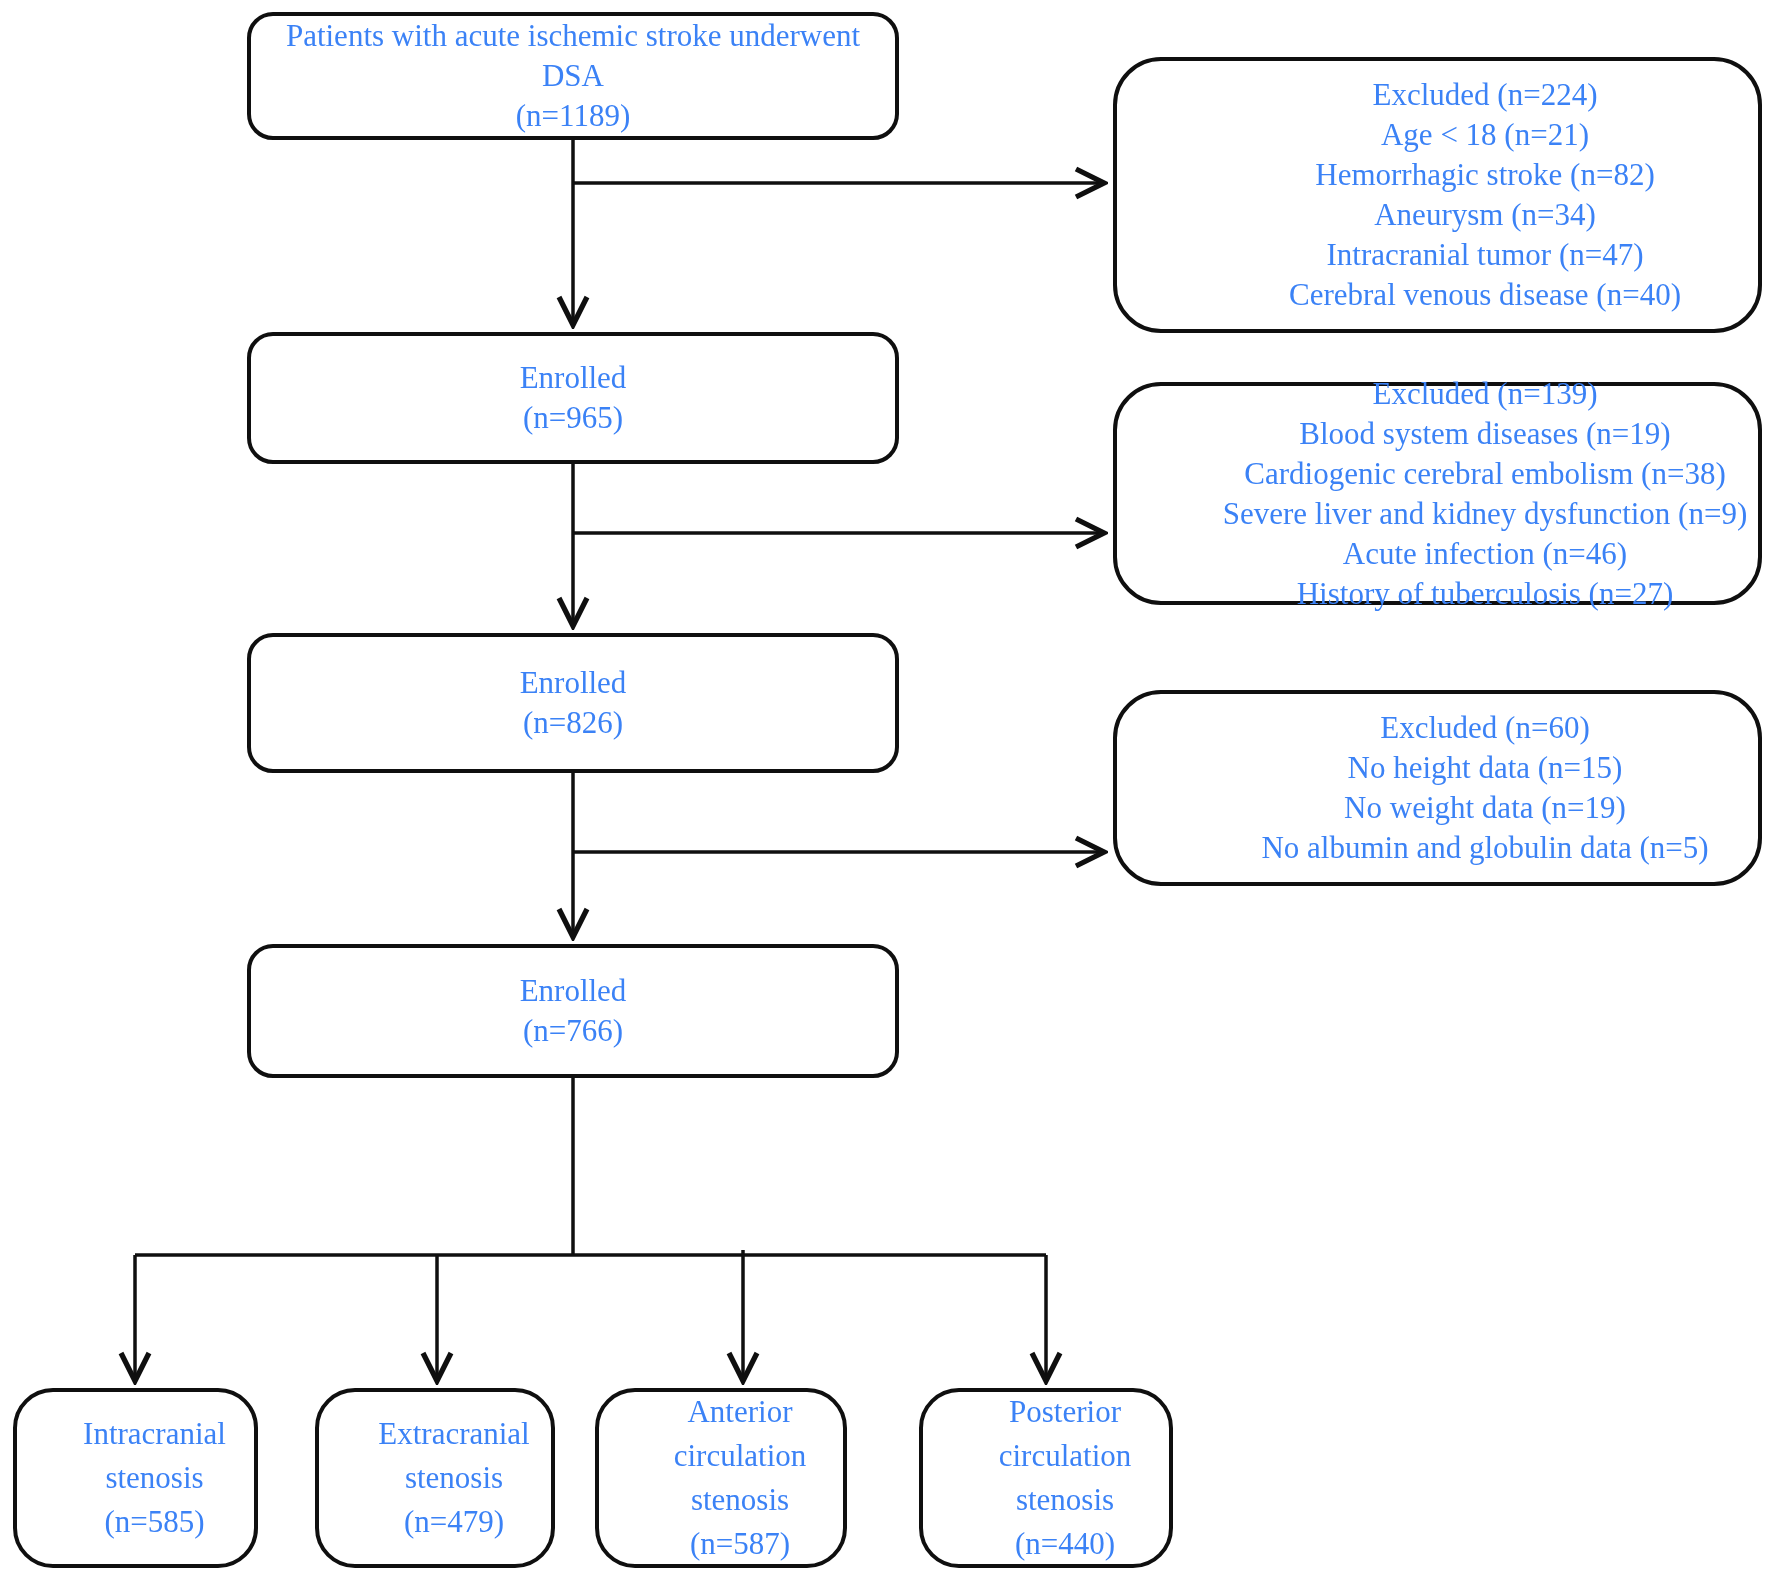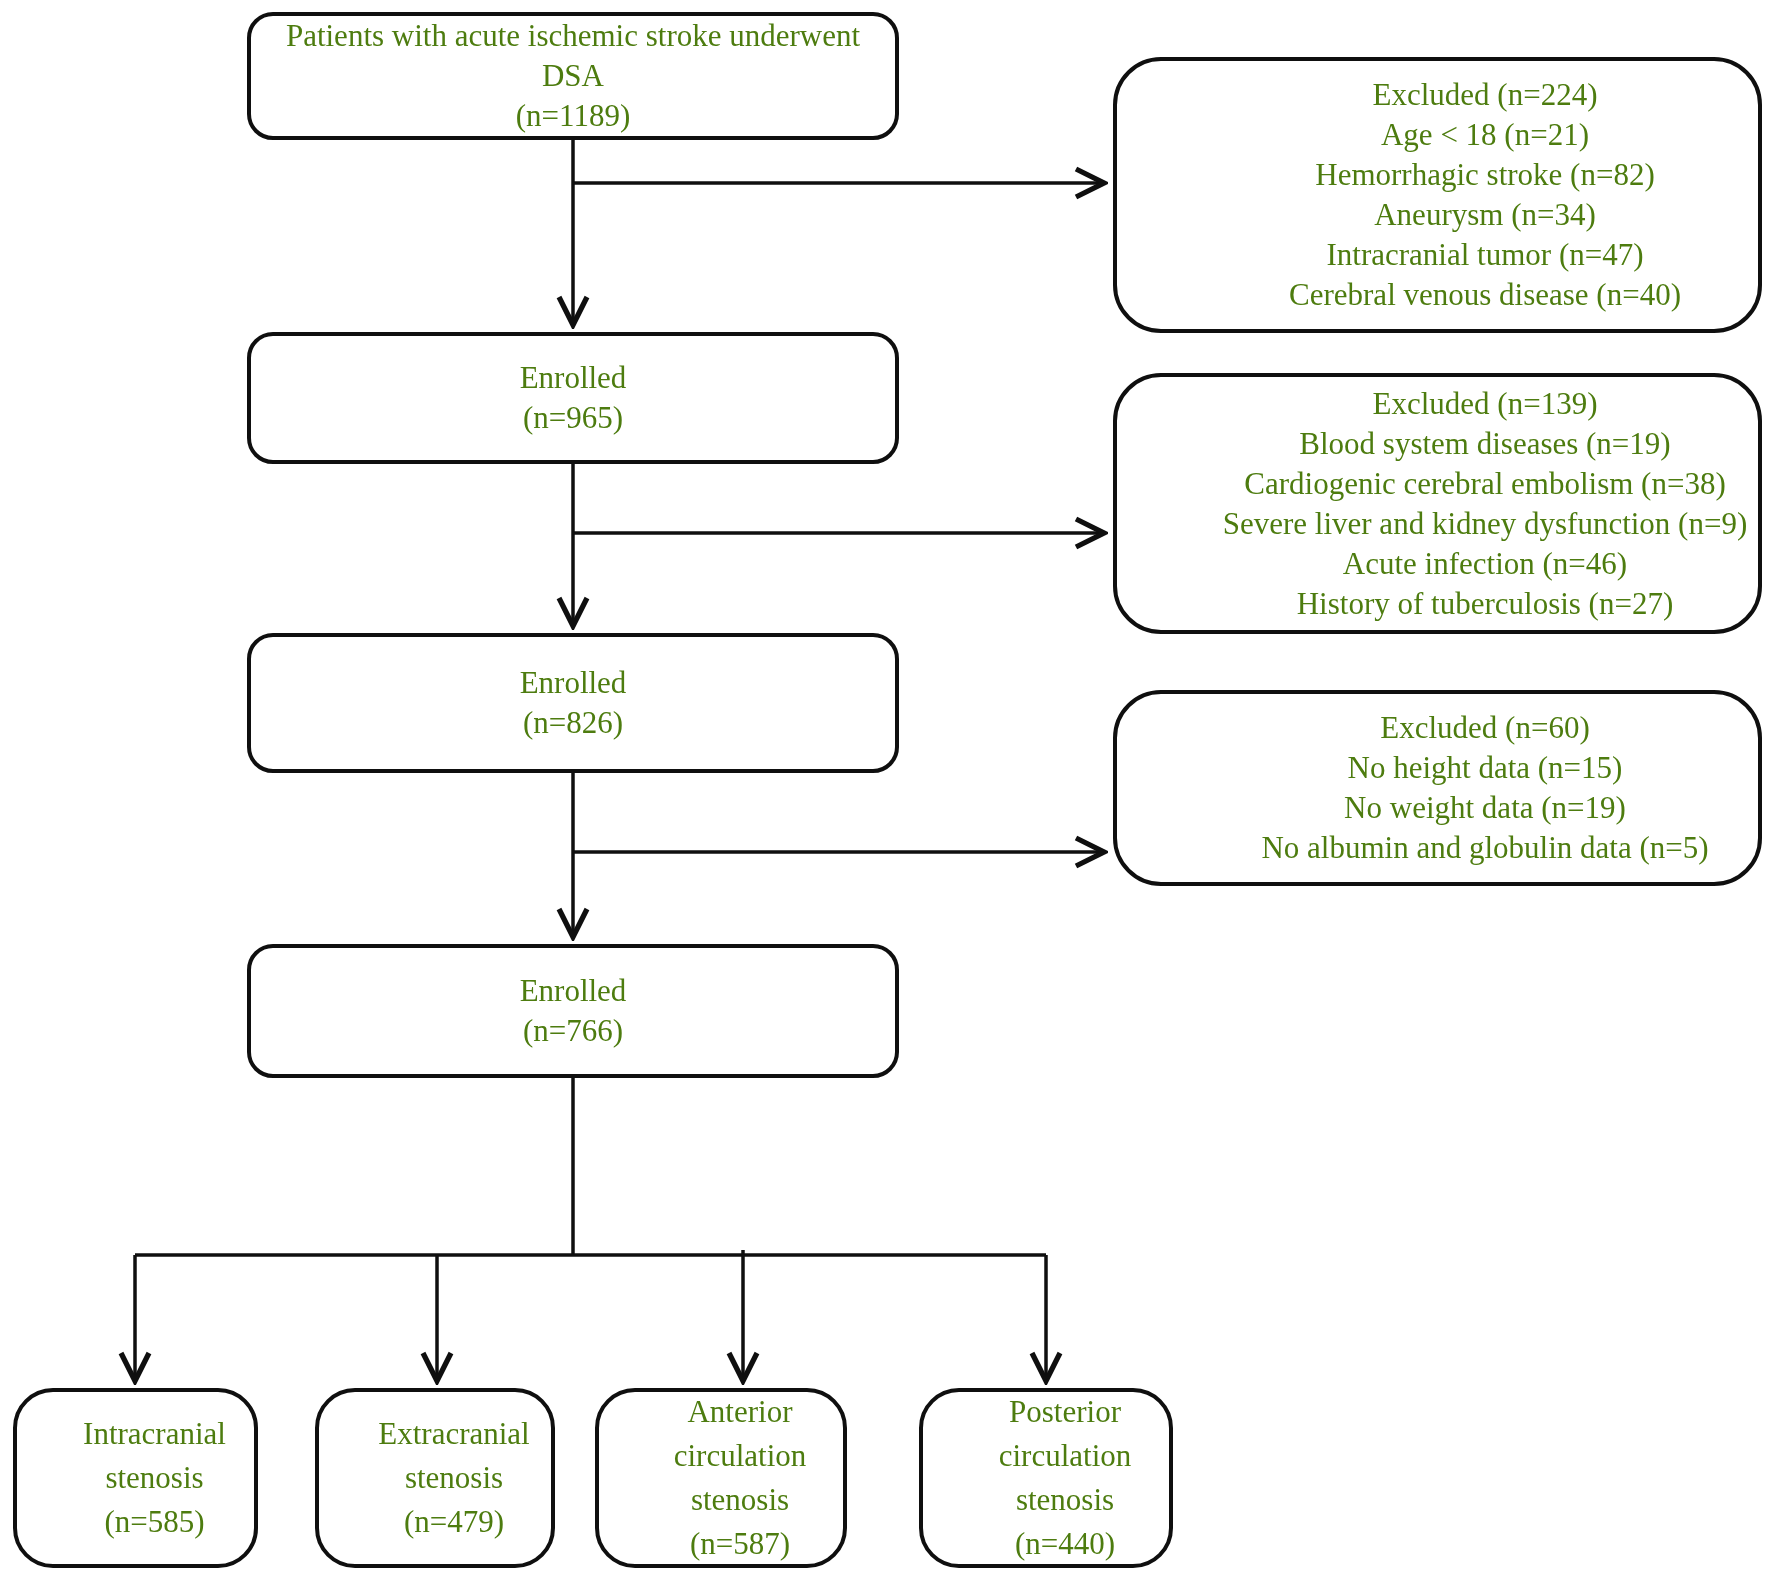--- a/index.html
+++ b/index.html
@@ -2,21 +2,21 @@
 <html><head>
 <meta charset="utf-8">
 <style>
   html,body{margin:0;padding:0;background:#ffffff;}
   .canvas{
     position:relative;
     width:1772px;
     height:1581px;
     background:#ffffff;
     font-family:"Liberation Serif","DejaVu Serif",serif;
-    color:#4d7c0f;
+    color:#3b82f6;
     overflow:hidden;
   }
   svg.connectors{
     position:absolute;
     left:0;top:0;
     width:1772px;height:1581px;
     pointer-events:none;
   }
   .fbox{
     position:absolute;
@@ -35,21 +35,21 @@
   
   .main-box{left:247px;width:652px;border-radius:26px;}
   #box-dsa{top:12px;height:128px;}
   #box-enrolled-965{top:332px;height:132px;}
   #box-enrolled-826{top:633px;height:140px;}
   #box-enrolled-766{top:944px;height:134px;}
 
   
   .excl-box{left:1113px;width:649px;border-radius:48px;padding-left:95px;}
   #box-excluded-224{top:57px;height:276px;}
-  #box-excluded-139{top:373px;height:261px;}
+  #box-excluded-139{top:382px;height:223px;}
   #box-excluded-60{top:690px;height:196px;}
 
   
   .out-box{top:1388px;height:180px;border-radius:40px;padding-left:38px;}
   .out-box .ln{line-height:44px;}
   #box-intracranial{left:13px;width:245px;}
   #box-extracranial{left:315px;width:240px;}
   #box-anterior{left:595px;width:252px;}
   #box-posterior{left:919px;width:254px;}
 </style>

